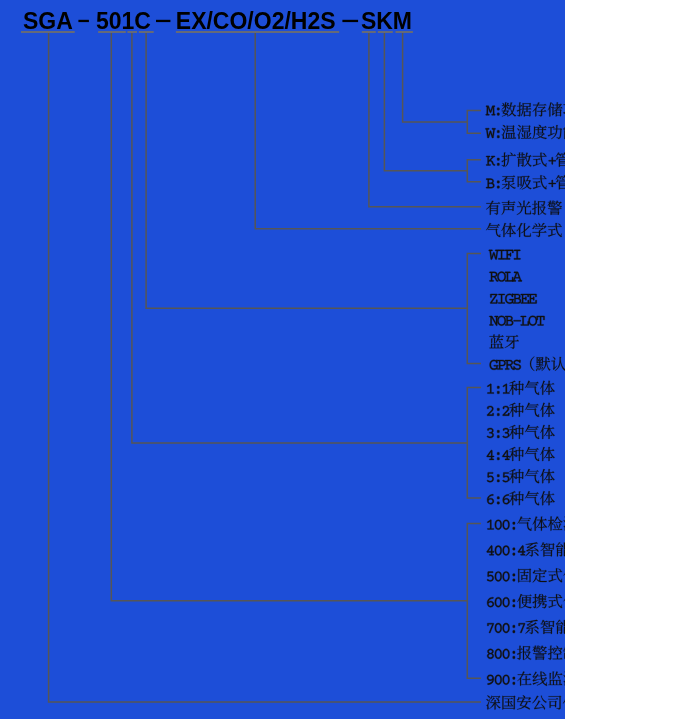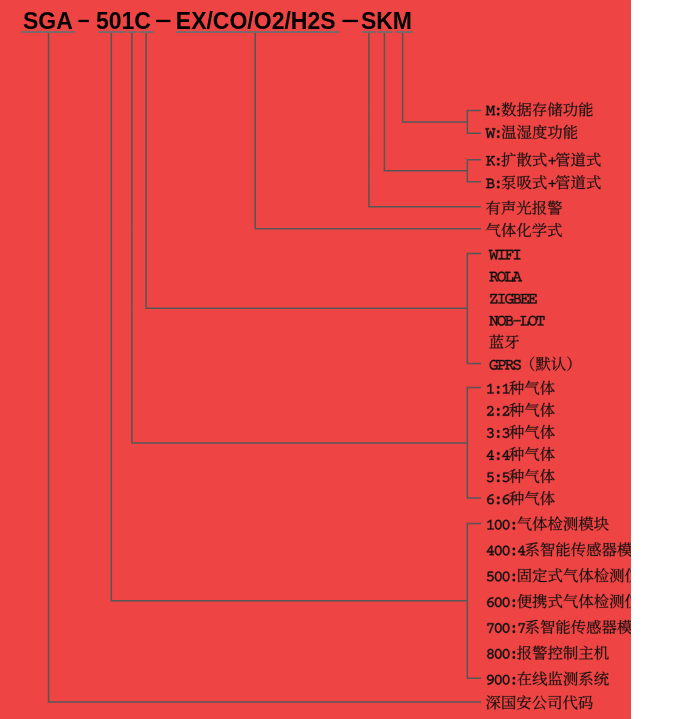--- a/index.html
+++ b/index.html
@@ -1,14 +1,14 @@
 <!DOCTYPE html>
 <html><head><meta charset="utf-8"><style>
 html,body{margin:0;padding:0;background:#fff}
-#c{position:relative;width:631px;height:719px;background:#ef4444;overflow:hidden}
+#c{position:relative;width:565px;height:719px;background:#1d4ed8;overflow:hidden}
 .l{stroke:#111;stroke-width:42}
 .n{stroke:#111;stroke-width:13}
 </style></head><body>
 <div id="c" style="filter:blur(0.34px)">
 <svg width="673" height="719" viewBox="0 0 673 719">
 <defs>
         <path id="g0" d="M1168 1119Q1168 1082 1153.5 1066.5Q1139 1051 1105 1051H1055L1081 136H1135Q1169 136 1183.5 120.5Q1198 105 1198 68Q1198 31 1183.5 15.5Q1169 0 1135 0H821Q787 0 772.5 15.5Q758 31 758 68Q758 105 772.5 120.5Q787 136 821 136H932L910 955L706 385Q693 350 671.5 335.0Q650 320 614 320Q578 320 556.5 335.0Q535 350 522 385L317 955L296 136H407Q441 136 455.5 120.5Q470 105 470 68Q470 31 455.5 15.5Q441 0 407 0H93Q59 0 44.5 15.5Q30 31 30 68Q30 105 44.5 120.5Q59 136 93 136H147L172 1051H123Q89 1051 74.5 1066.5Q60 1082 60 1119Q60 1156 74.5 1171.5Q89 1187 123 1187H334Q358 1187 372.0 1179.0Q386 1171 392 1154L614 545L835 1154Q846 1187 894 1187H1105Q1139 1187 1153.5 1171.5Q1168 1156 1168 1119Z"></path>
         <path id="g1" d="M479 687V871Q479 905 510.5 919.5Q542 934 614 934Q686 934 717.5 919.5Q749 905 749 871V687Q749 653 717.5 638.5Q686 624 614 624Q542 624 510.5 638.5Q479 653 479 687ZM479 53V237Q479 271 510.5 285.5Q542 300 614 300Q686 300 717.5 285.5Q749 271 749 237V53Q749 19 717.5 4.5Q686 -10 614 -10Q542 -10 510.5 4.5Q479 19 479 53Z"></path>
         <path id="g2" d="M506 773 418 808C399 753 375 693 357 656L373 646C403 675 440 718 470 757C490 755 502 763 506 773ZM99 797 87 790C117 758 149 703 154 660C210 615 266 731 99 797ZM290 348C319 345 328 354 332 365L238 396C229 372 211 335 191 295H42L51 265H175C149 217 121 168 100 140C158 128 232 104 296 73C237 15 157 -29 52 -61L58 -77C181 -51 272 -8 339 50C371 31 398 11 417 -11C469 -28 489 40 383 95C423 141 452 196 474 259C496 259 506 262 514 271L447 332L408 295H262ZM409 265C392 209 368 159 334 116C293 130 240 143 173 150C196 184 222 226 245 265ZM731 812 624 836C602 658 551 477 490 355L505 346C538 386 567 434 593 487C612 374 641 270 686 179C626 84 538 4 413 -63L422 -77C552 -24 647 43 715 125C763 45 825 -24 908 -78C918 -48 941 -34 970 -30L973 -20C879 28 807 93 751 172C826 284 862 420 880 582H948C962 582 971 587 974 598C941 629 889 671 889 671L841 612H645C665 668 681 728 695 789C717 790 728 799 731 812ZM634 582H806C794 448 768 330 715 229C666 315 632 414 609 522ZM475 684 433 631H317V801C342 805 351 814 353 828L255 838V630L47 631L55 601H225C182 520 115 445 35 389L45 373C129 415 201 468 255 533V391H268C290 391 317 405 317 414V564C364 525 418 468 437 423C504 385 540 517 317 585V601H526C540 601 550 606 552 617C523 646 475 684 475 684Z"></path>
         <path id="g3" d="M461 741H848V596H461ZM478 237V-77H487C513 -77 540 -62 540 -56V-11H840V-72H850C871 -72 903 -57 904 -51V196C924 200 940 208 947 216L866 278L830 237H715V391H935C949 391 959 396 962 407C929 437 876 479 876 479L831 420H715V519C738 522 748 532 750 545L652 556V420H459C461 459 461 497 461 532V566H848V532H858C879 532 911 547 911 553V734C927 737 941 744 946 751L873 806L840 770H473L398 803V531C398 337 386 124 283 -49L298 -59C412 70 447 239 457 391H652V237H545L478 268ZM540 18V209H840V18ZM25 316 61 233C71 236 79 245 82 258L181 307V24C181 9 176 4 159 4C142 4 55 10 55 10V-6C94 -11 115 -18 129 -29C141 -40 146 -58 149 -78C235 -68 244 -36 244 18V340L381 414L376 428L244 383V580H355C369 580 377 585 380 596C353 626 307 666 307 666L266 609H244V800C269 803 279 813 281 827L181 838V609H41L49 580H181V363C113 341 57 323 25 316Z"></path>

